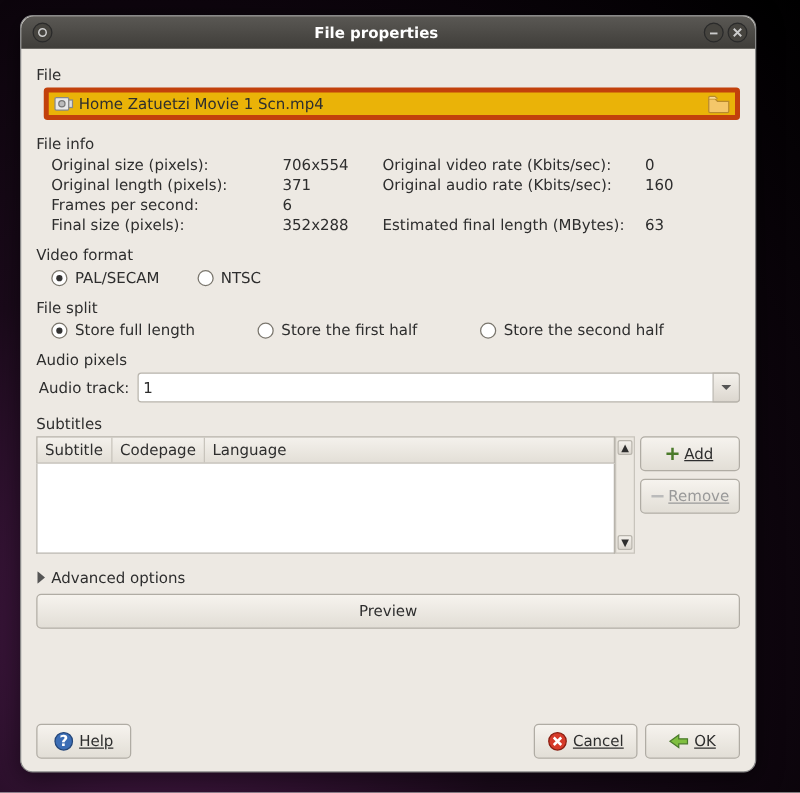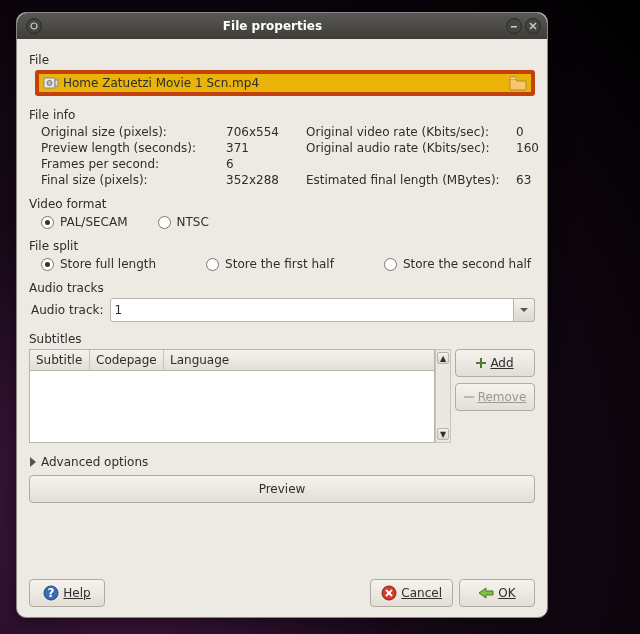--- a/index.html
+++ b/index.html
@@ -1,17 +1,17 @@
 <!DOCTYPE html>
 <html><head>
 <meta charset="utf-8">
 <style>
 *{box-sizing:border-box;margin:0;padding:0;font-family:"DejaVu Sans","Liberation Sans",sans-serif;font-size:12px;color:#2e2e2e}
 body{background:radial-gradient(circle at 20% 80%,#4a1a4a,#1a0a1a 40%,#000);width:640px;height:634px;overflow:hidden}
-.window{position:absolute;left:16px;top:12px;width:532px;height:606px;background:#ede9e3;border-radius:10px;border:1px solid #888;box-shadow:0 4px 20px rgba(0,0,0,.5);display:flex;flex-direction:column}
+.window{position:absolute;left:16px;top:12px;width:589px;height:606px;background:#ede9e3;border-radius:10px;border:1px solid #888;box-shadow:0 4px 20px rgba(0,0,0,.5);display:flex;flex-direction:column}
 .titlebar{height:26px;background:linear-gradient(#5a5854,#3f3d39);border-radius:10px 10px 0 0;display:flex;align-items:center;padding:0 6px;color:#fff}
 .titlebar .tbtn{width:16px;height:16px;border-radius:8px;background:#46443f;border:1px solid #2a2a2a;display:flex;align-items:center;justify-content:center;color:#ccc;font-size:10px;margin-left:3px;cursor:pointer}
 .titlebar .title{flex:1;text-align:center;color:#fff;font-weight:bold;font-size:12px}
 .content{flex:1;padding:8px 12px 0 12px;overflow:hidden}
 .section-title{font-weight:normal;margin:6px 0 3px 0}
 .file-row{display:flex;align-items:center;background:#eab308;border:4px solid #c2410c;border-radius:3px;height:26px;padding:0 4px;margin-left:6px}
 .file-row .vicon{display:flex;align-items:center;margin-right:4px}
 .file-row span.path{flex:1}
 .file-row .folder-btn{cursor:pointer}
 .info-grid{display:grid;grid-template-columns:185px 80px 210px 40px;row-gap:2px;margin:2px 0 0 12px}
@@ -86,21 +86,21 @@
           </svg>
       </span>
     </div>
 
     <div class="section-title" style="margin-top:12px">File info</div>
     <div class="info-grid">
       <div>Original size (pixels):</div>
         <div>706x554</div>
         <div>Original video rate (Kbits/sec):</div>
         <div>0</div>
-      <div>Preview length (seconds):</div>
+      <div>Original length (pixels):</div>
         <div>371</div>
         <div>Original audio rate (Kbits/sec):</div>
         <div>160</div>
       <div>Frames per second:</div>
         <div>6</div>
         <div></div>
         <div></div>
       <div>Final size (pixels):</div>
         <div>352x288</div>
         <div>Estimated final length (MBytes):</div>
@@ -128,21 +128,21 @@
       <div class="radio">
           <span class="dot"></span>
           <span>Store the first half</span>
         </div>
       <div class="radio">
           <span class="dot"></span>
           <span>Store the second half</span>
         </div>
     </div>
 
-    <div class="section-title" style="margin-top:10px">Audio tracks</div>
+    <div class="section-title" style="margin-top:10px">Audio pixels</div>
     <div class="row">
       <span>Audio track:</span>
       <div class="select-wrap">
         <input value="1" style="">
         <div class="arrow">
             <svg width="8" height="5">
               <path d="M0 0l4 4 4-4z" fill="#555"></path>
             </svg>
           </div>
       </div>

